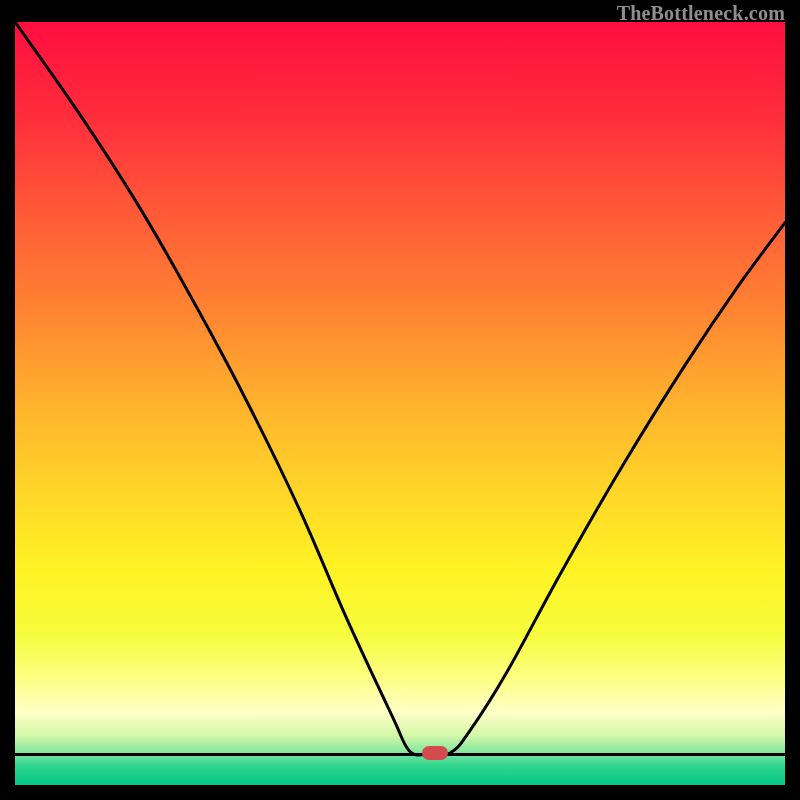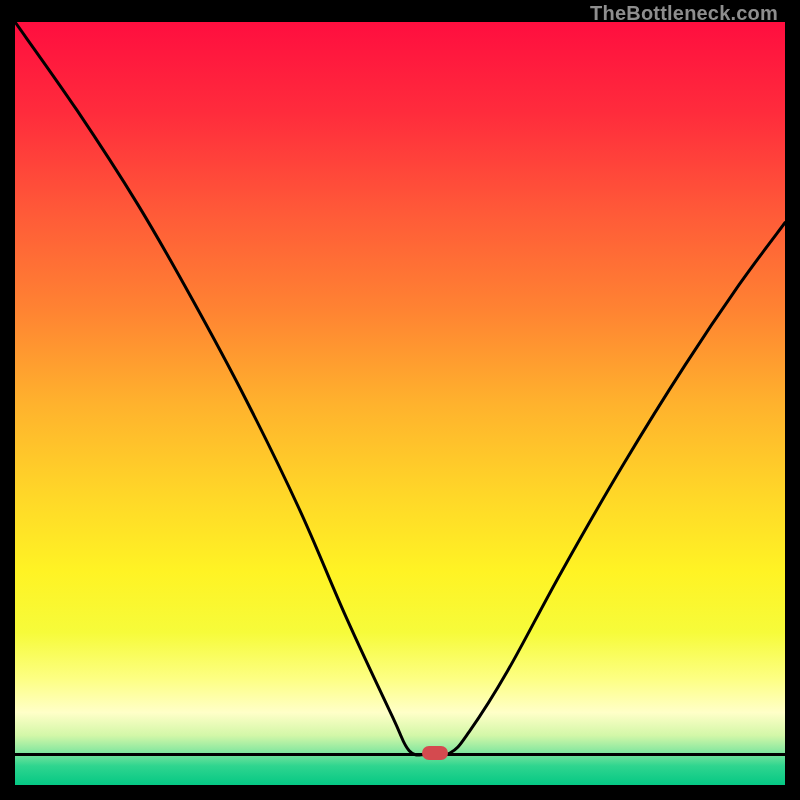--- a/index.html
+++ b/index.html
@@ -22,22 +22,22 @@
     position: absolute;
     left: 15px;
     top: 22px;
     width: 770px;
     height: 763px;
     overflow: hidden;
   }
   .watermark {
     position: absolute;
     top: 2px;
-    right: 22px;
-    font-family: Liberation Sans, sans-serif;
+    right: 15px;
+    font-family: Liberation Serif, serif;
     font-size: 20px;
     font-weight: 600;
     color: #8e8e8e;
     letter-spacing: 0.2px;
   }
   .gradient {
     position: absolute;
     inset: 0;
   }
   .curve-svg {

